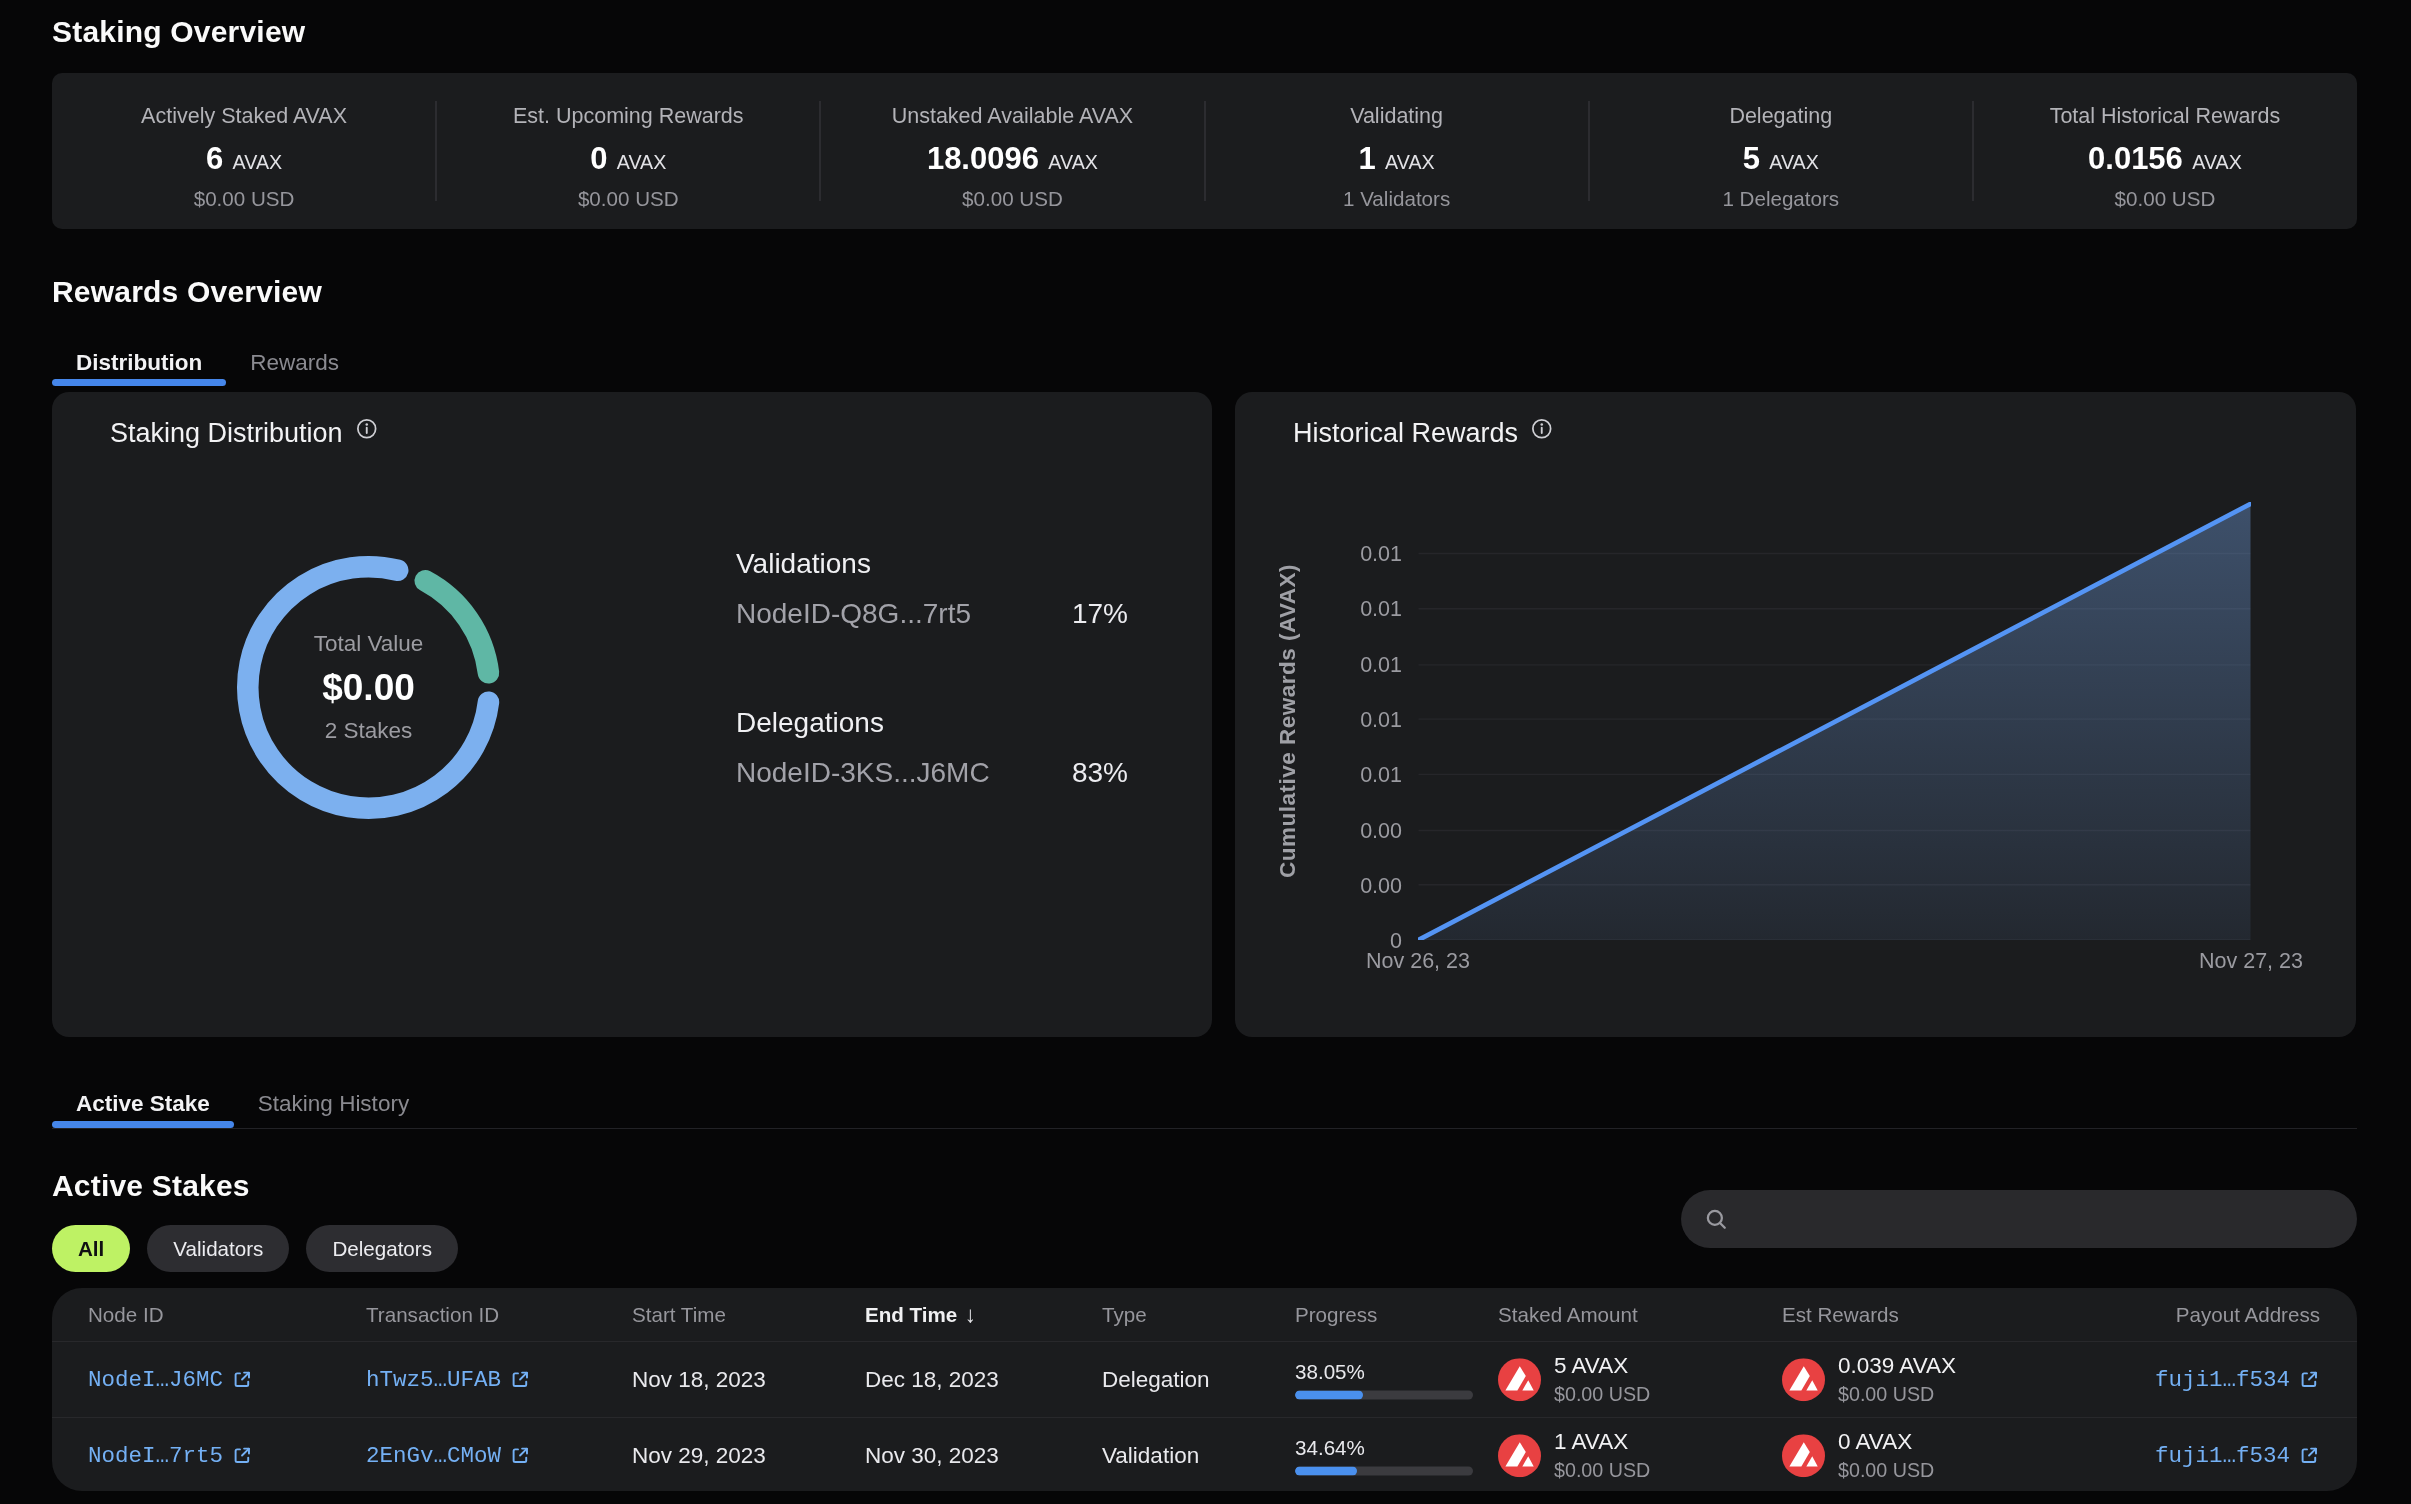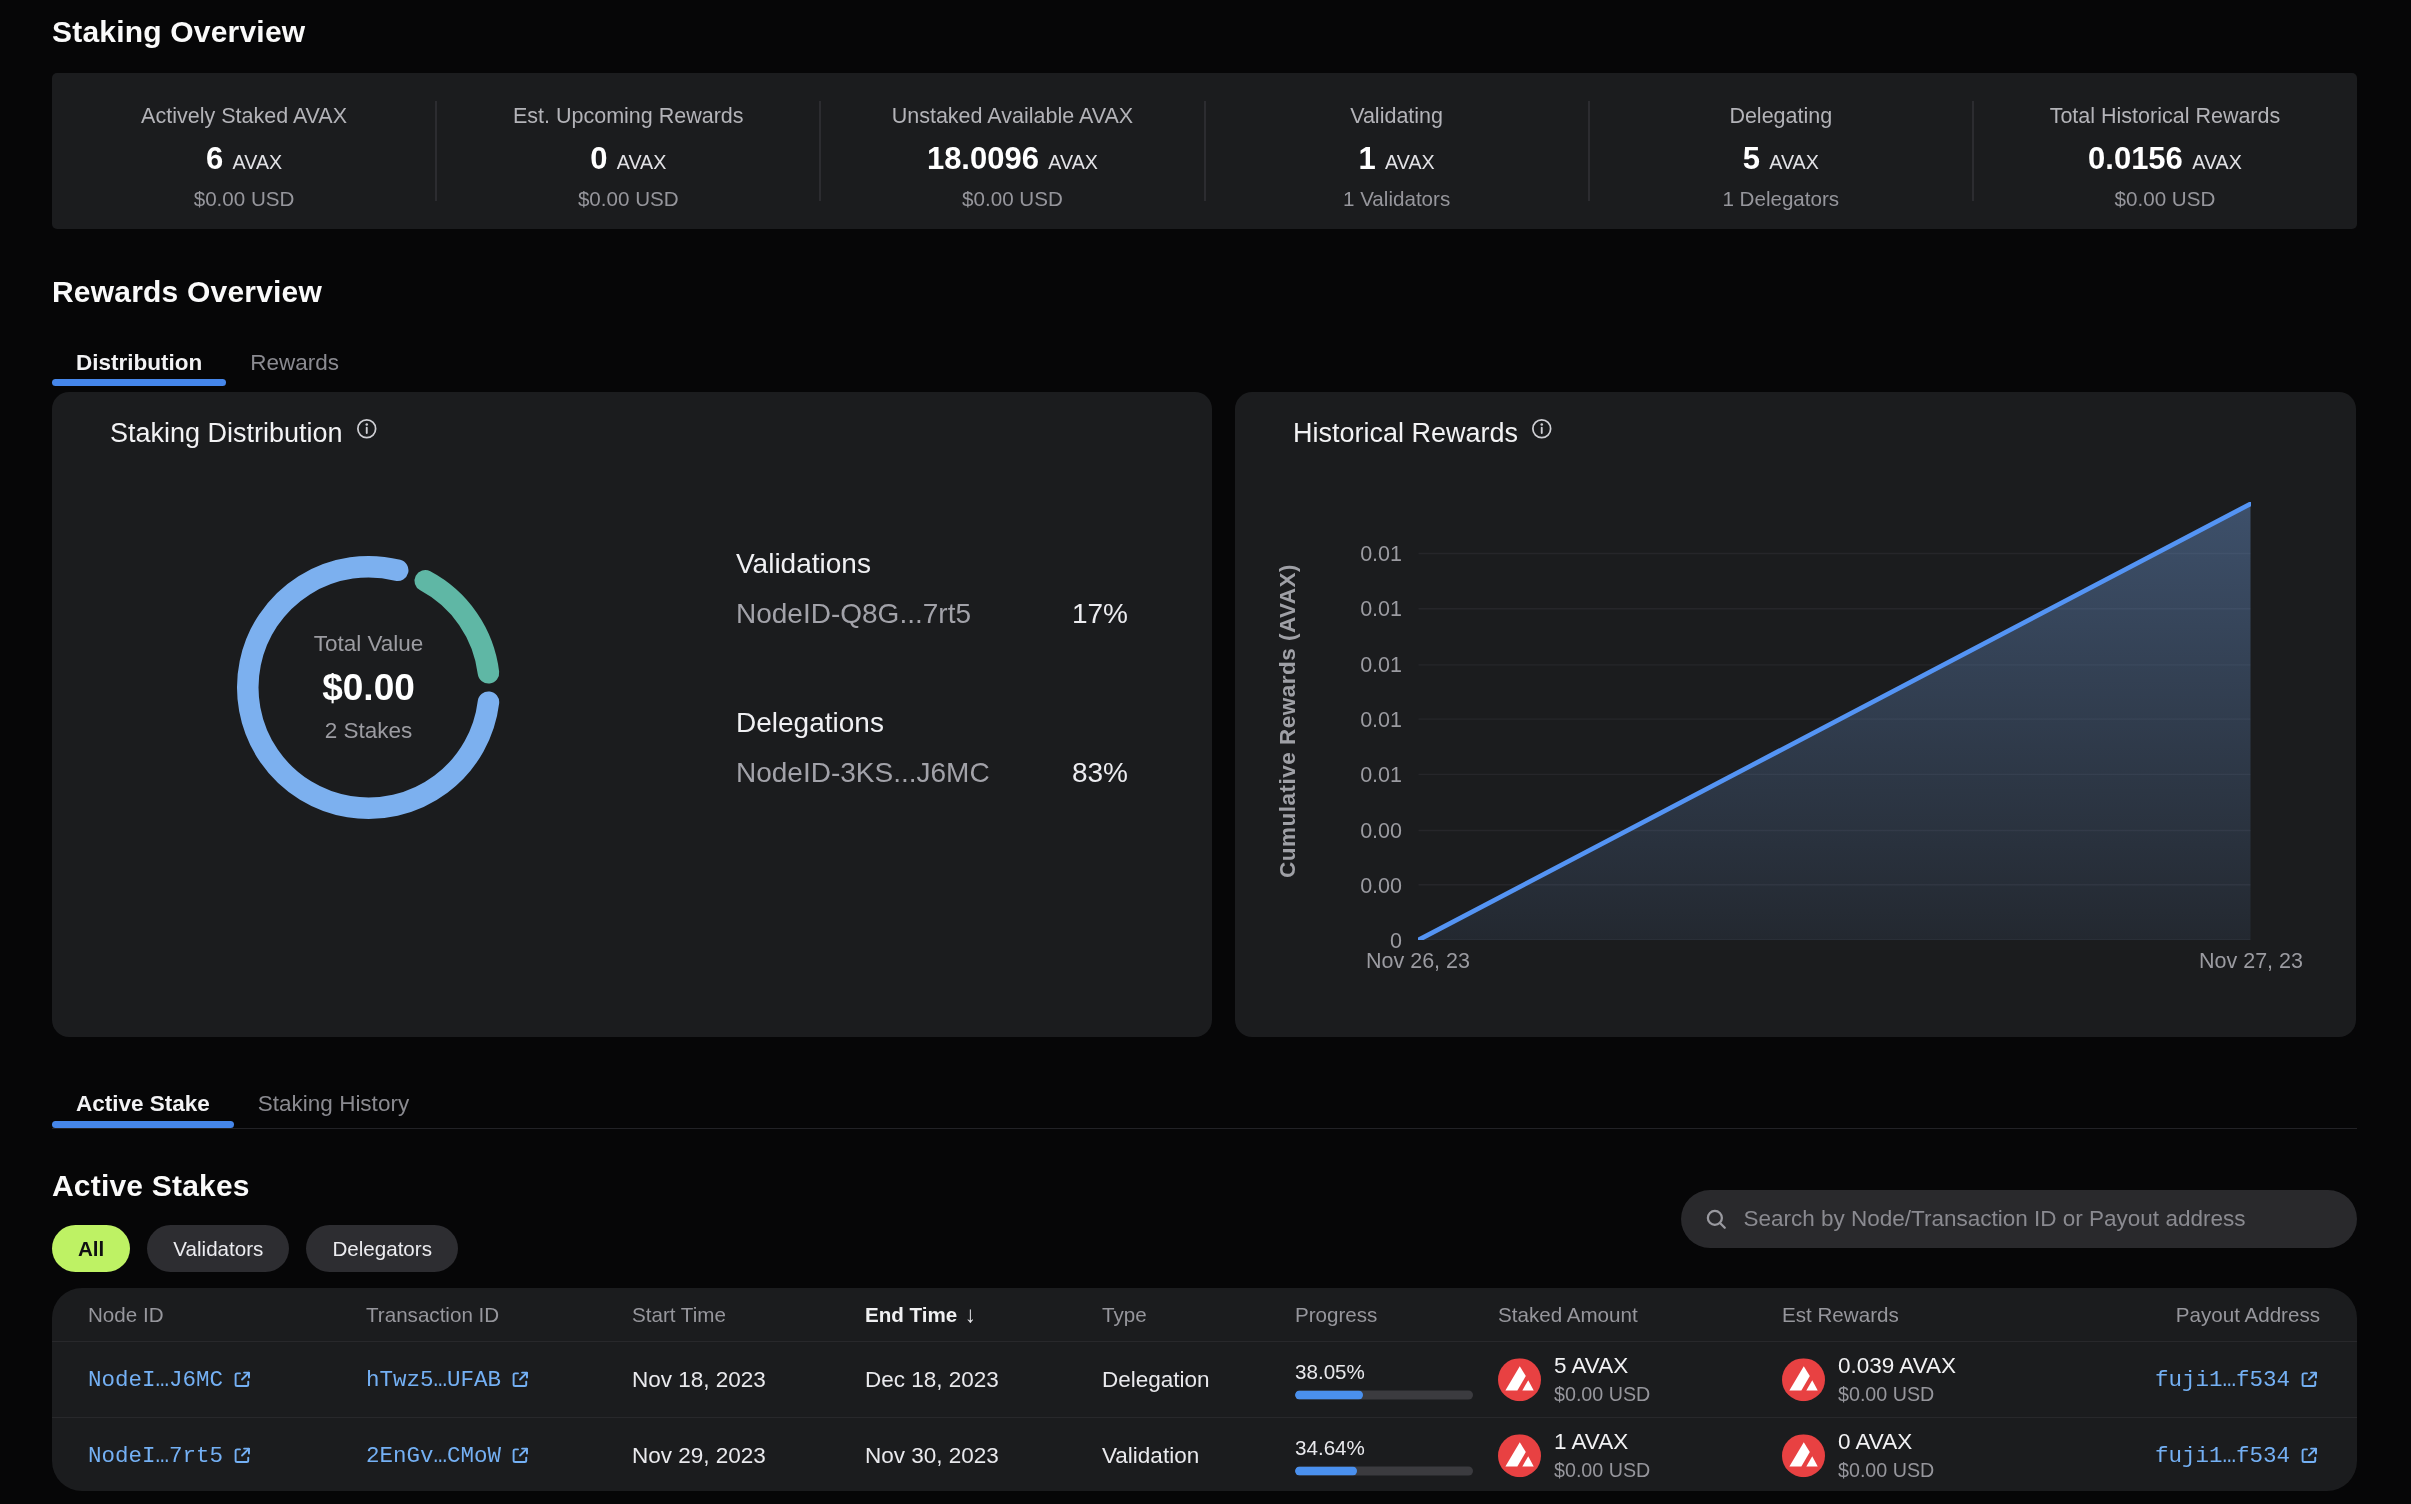--- a/index.html
+++ b/index.html
@@ -4,21 +4,21 @@
 <style>
   html,body{margin:0;padding:0}
   body{position:relative;width:2412px;height:1505px;background:#060607;
        font-family:"Liberation Sans","DejaVu Sans",sans-serif;color:#f2f2f4;overflow:hidden}
   .sec-title{position:absolute;left:52px;font-size:30px;font-weight:700;color:#fafafa;letter-spacing:0.2px}
   #title-staking{top:15px}
   #title-rewards{top:275px}
   #title-stakes{top:1169px}
 
   
-  .stats-card{position:absolute;left:52px;top:73px;width:2305px;height:156px;background:#1b1c1e;border-radius:5px;display:flex}
+  .stats-card{position:absolute;left:52px;top:73px;width:2305px;height:156px;background:#1b1c1e;border-radius:10px;display:flex}
   .stat{flex:1;display:flex;flex-direction:column;align-items:center;padding-top:31px;position:relative}
   .stat:not(:first-child)::before{content:"";position:absolute;left:-0.9px;top:28px;bottom:28px;width:1.9px;background:#2c2c30}
   .stat-label{font-size:21.5px;color:#b3b3b8}
   .stat-value-row{margin-top:12px;display:flex;align-items:baseline;gap:9.4px}
   .stat-value{font-size:31px;font-weight:700;color:#ffffff}
   .stat-unit{font-size:19.7px;color:#e2e2e6}
   .stat-sub{margin-top:10.3px;font-size:20.6px;color:#96969c}
 
   
   .tabbar{position:absolute;display:flex}
@@ -238,21 +238,20 @@
     <div class="pill">Delegators</div>
   </div>
 
   <div class="search">
     <span style="display:flex">
       <svg width="25" height="25" viewBox="0 0 20 20">
           <circle cx="8.7" cy="8.7" r="5.6" fill="none" stroke="#9a9aa0" stroke-width="1.8"></circle>
           <line x1="13" y1="13" x2="16.6" y2="16.6" stroke="#9a9aa0" stroke-width="1.8" stroke-linecap="round"></line>
         </svg>
     </span>
-    <input type="text" placeholder="Search by Node/Transaction ID or Payout address" style="">
   </div>
 
   <div class="table">
     <div class="thead">
       <div class="th c-node">Node ID</div>
       <div class="th c-tx">Transaction ID</div>
       <div class="th c-start">Start Time</div>
       <div class="th c-end th-end">
         <span>End Time</span>
         <span class="sort-arrow">↓</span>

